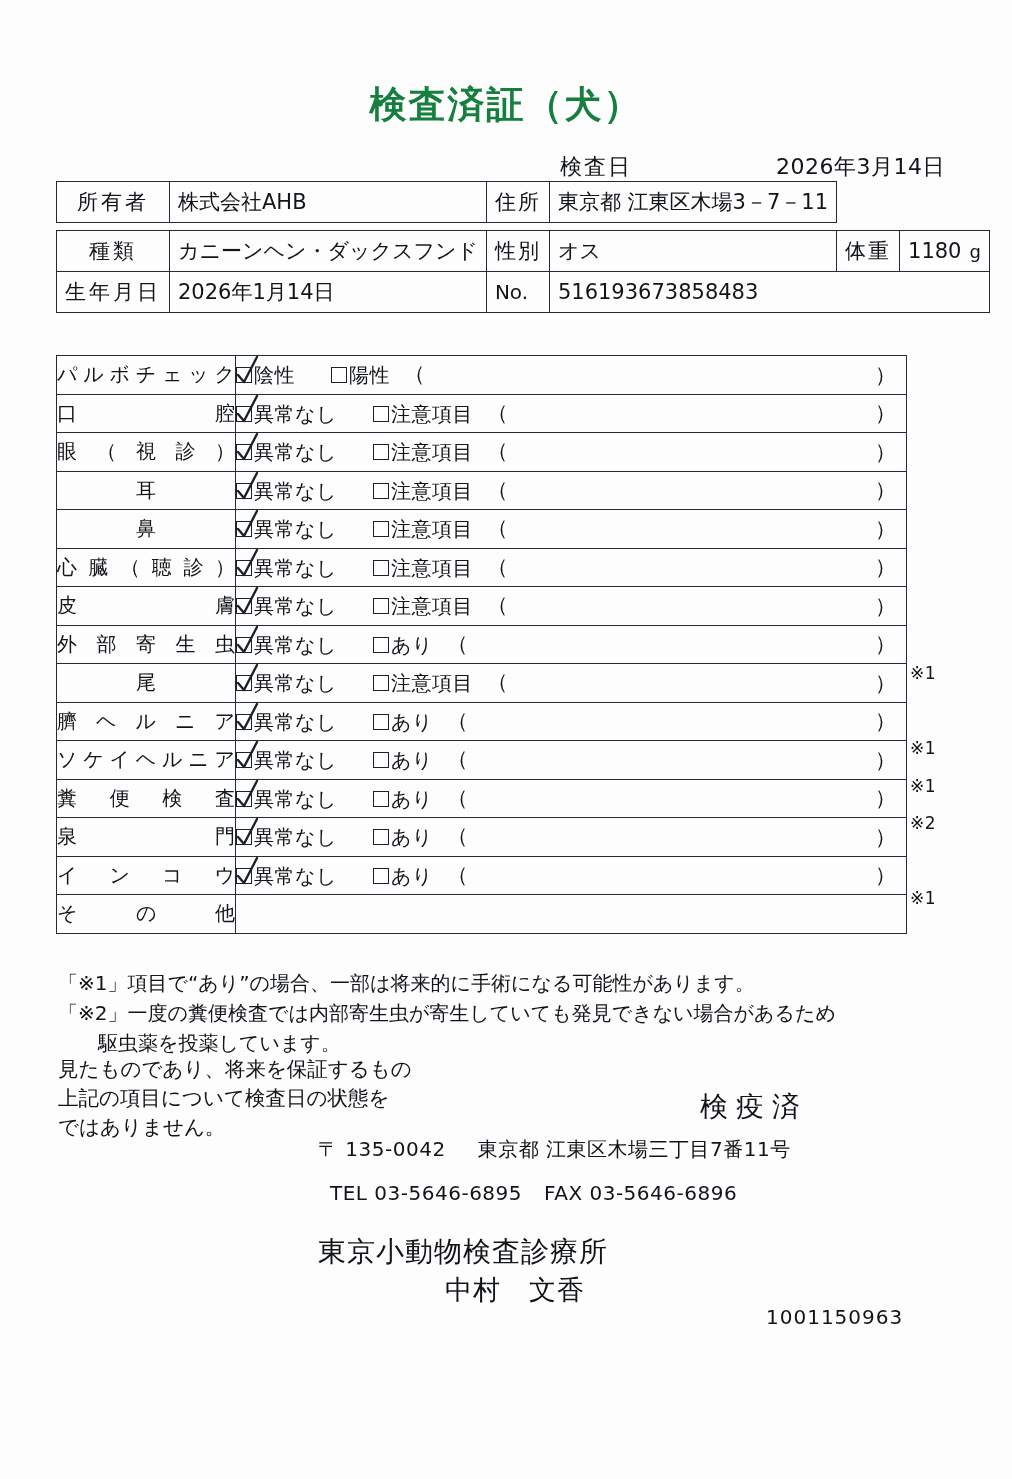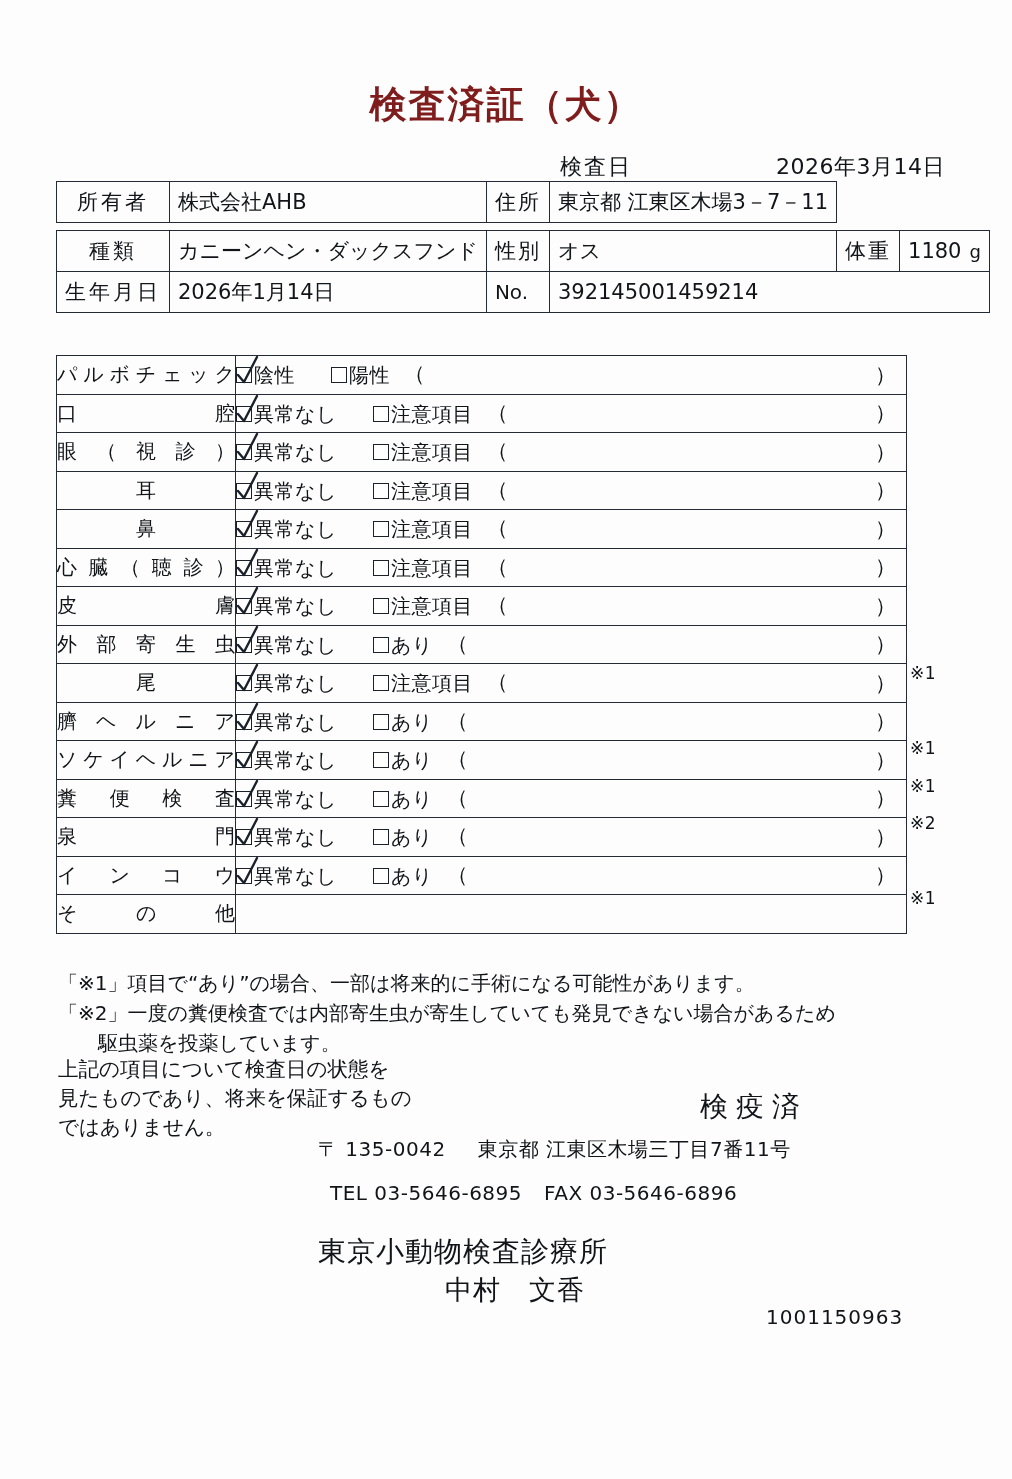--- a/index.html
+++ b/index.html
@@ -27,21 +27,21 @@
   
   .doc-title {
     position: absolute;
     top: 80px;
     left: 0;
     width: 1012px;
     text-align: center;
     font-size: 37px;
     letter-spacing: 2px;
     font-weight: 600;
-    color: #7f1d1d;
+    color: #15803d;
   }
 
   
   .exam-date-row {
     position: absolute;
     top: 152px;
     left: 560px;
     width: 385px;
     display: flex;
     justify-content: space-between;
@@ -291,21 +291,21 @@
       <td class="val" style="width:92px">オス</td>
       <td class="lbl-narrow">体重</td>
       <td class="val-weight">
         <span>1180</span><span class="unit">g</span>
       </td>
     </tr>
     <tr>
       <td class="lbl">生年月日</td>
       <td class="val">2026年1月14日</td>
       <td class="lbl-no">No.</td>
-      <td class="val" colspan="3">392145001459214</td>
+      <td class="val" colspan="3">516193673858483</td>
     </tr>
   </tbody>
     </table>
 
 
   <div class="check-wrap">
     <table class="check-table">
       <tbody id="checklist-body">
           <tr>
             <td class="c-label">
@@ -551,22 +551,22 @@
       <div class="note-mark"></div>
     </div>
 
   <div class="footnotes">
     <div>「※1」項目で“あり”の場合、一部は将来的に手術になる可能性があります。</div>
     <div>「※2」一度の糞便検査では内部寄生虫が寄生していても発見できない場合があるため</div>
     <div class="footnote-indent">駆虫薬を投薬しています。</div>
   </div>
 
   <div class="disclaimer">
+    <div>見たものであり、将来を保証するもの</div>
     <div>上記の項目について検査日の状態を</div>
-    <div>見たものであり、将来を保証するもの</div>
     <div>ではありません。</div>
   </div>
 
   <div class="stamp">検疫済</div>
 
   <div class="clinic-address">
     <span class="postal">〒 135-0042</span><span>東京都 江東区木場三丁目7番11号</span>
   </div>
   <div class="clinic-tel">
     <span>TEL 03-5646-6895</span><span class="fax">FAX 03-5646-6896</span>

